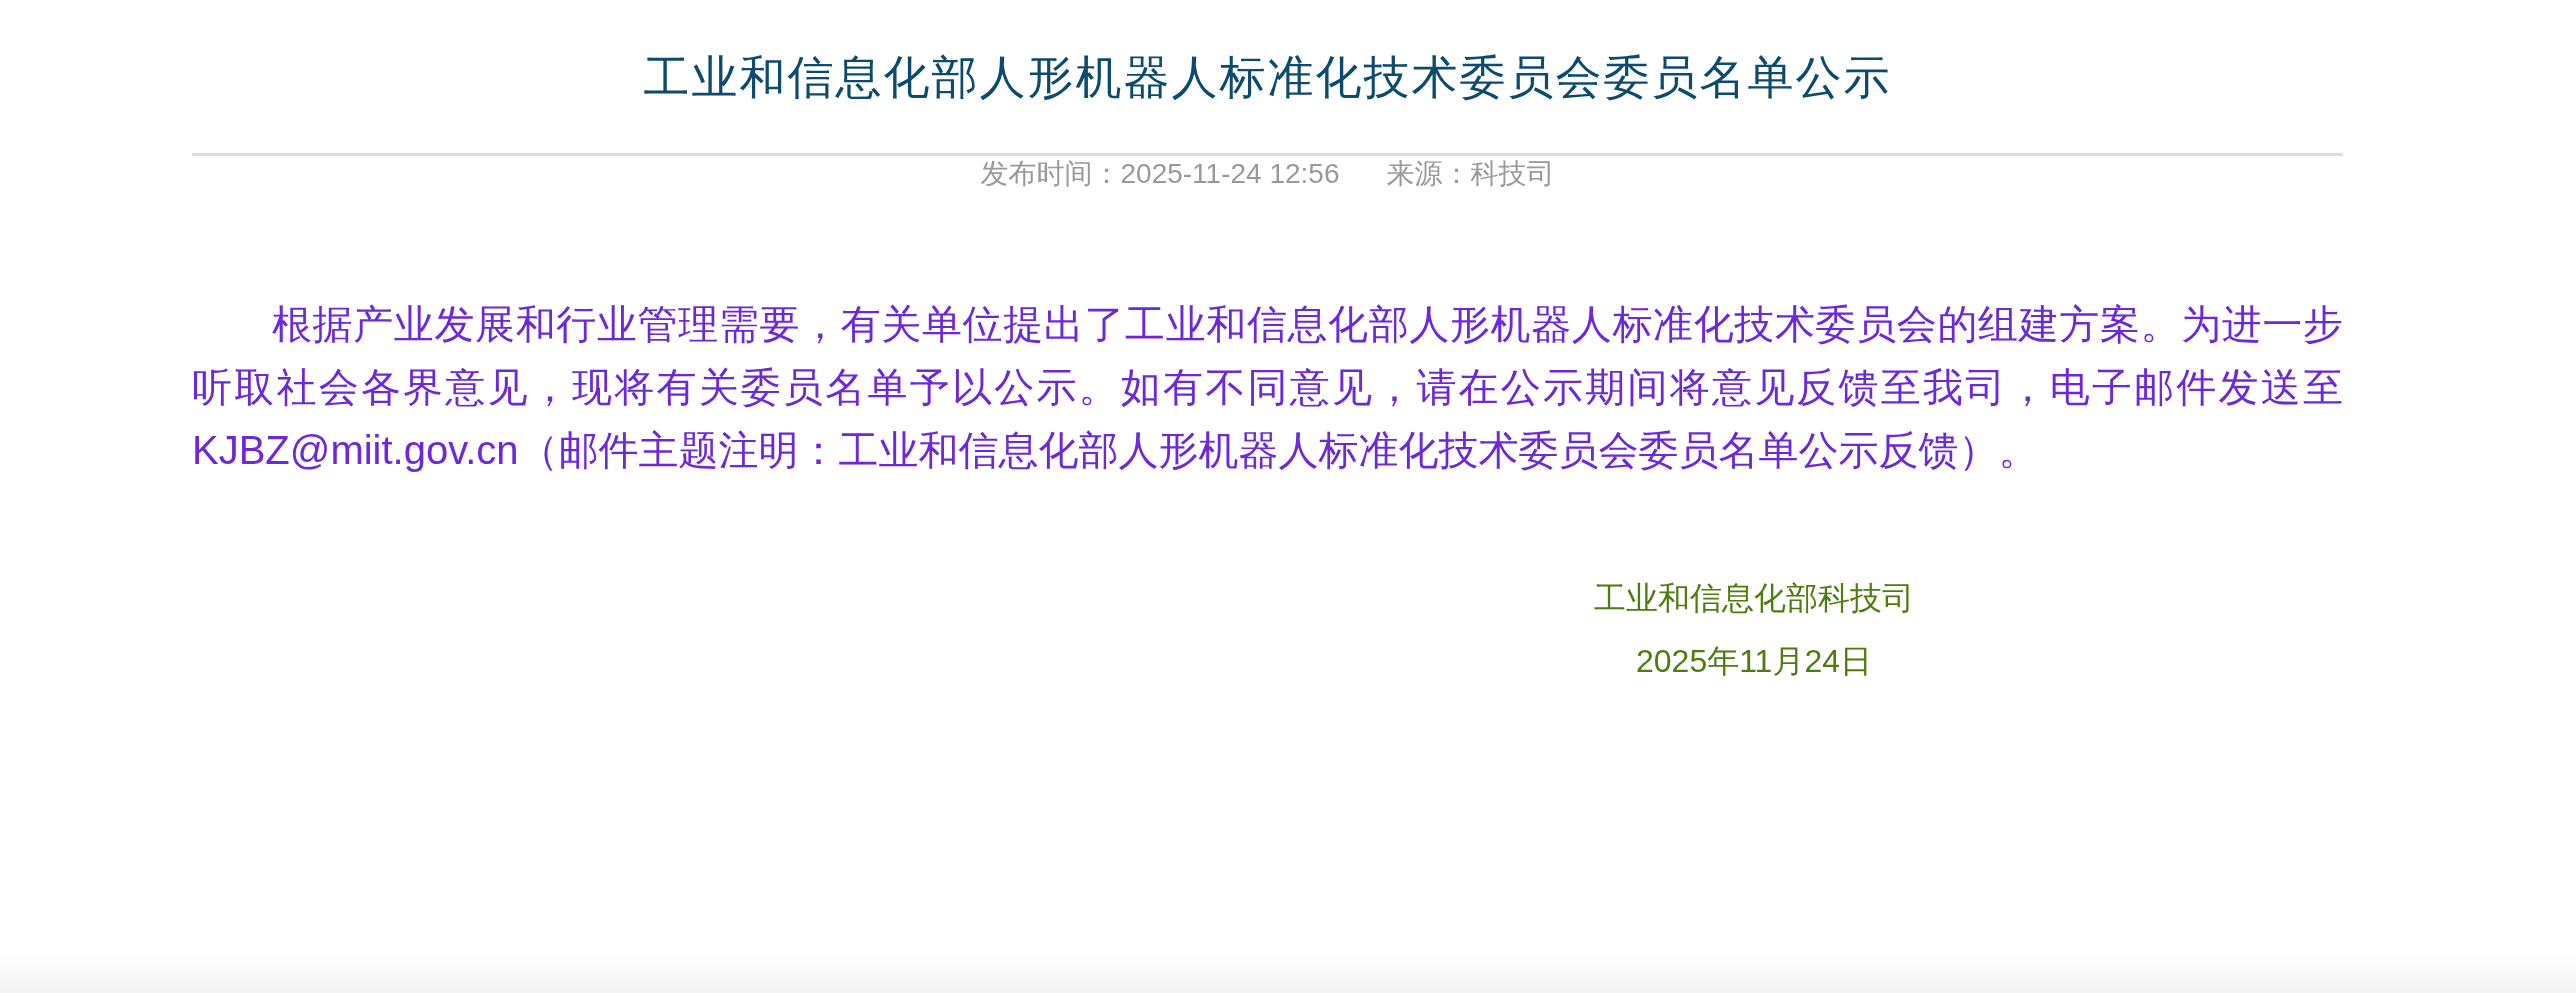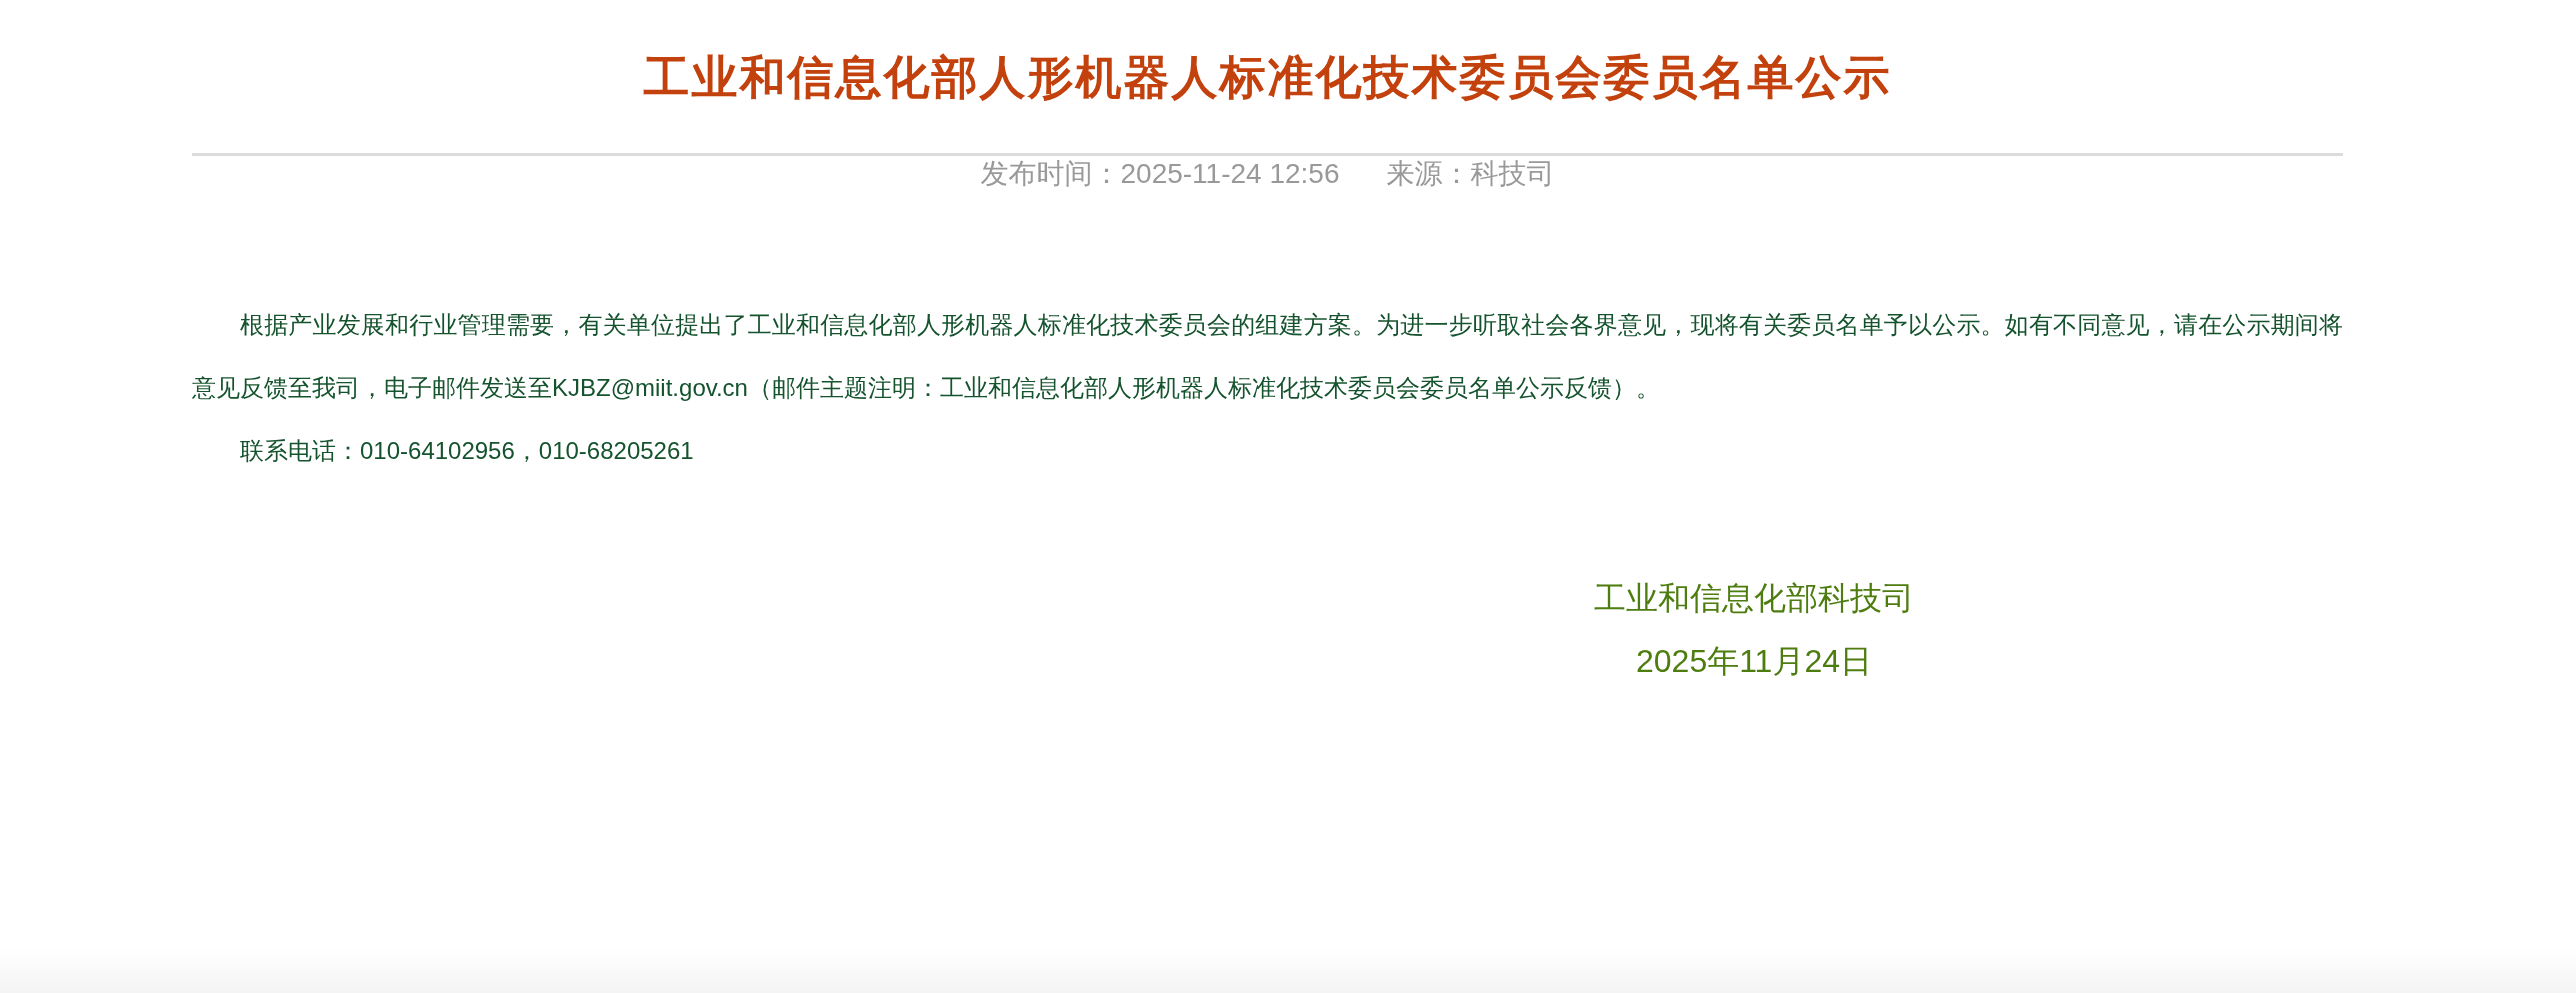--- a/index.html
+++ b/index.html
@@ -13,42 +13,42 @@
   .page {
     position: relative;
     width: 2151px;
     margin-left: 192px;
     height: 100%;
   }
   .article-title {
     margin-top: 42px;
     font-size: 46px;
     line-height: 71px;
-    font-weight: bold;
-    color: #c2410c;
+    font-weight: normal;
+    color: #0c4a6e;
     text-align: center;
     letter-spacing: 2px;
   }
   .divider {
     margin-top: 40px;
     height: 3px;
     background: #dcdcdc;
     border: none;
   }
   .meta-line {
     text-align: center;
     font-size: 28px;
     line-height: 36px;
     color: #999999;
   }
   .meta-line .meta-sep { display: inline-block; width: 47px; }
   .article-body {
     margin-top: 101px;
-    font-size: 24px;
-    color: #14532d;
+    font-size: 40px;
+    color: #6d28d9;
   }
   .article-body p {
     line-height: 63px;
     text-indent: 2em;
   }
   .para-main { text-align: justify; }
   .para-attachment { margin-top: 63px; }
   .signature {
     margin-top: 85px;
     text-align: right;
@@ -82,21 +82,20 @@
 
   <div class="meta-line">
     <span>发布时间：</span><span>2025-11-24 12:56</span><span class="meta-sep"></span><span>来源：</span><span>科技司</span>
   </div>
 
   <div class="article-body">
 
     <p class="para-main">根据产业发展和行业管理需要，有关单位提出了工业和信息化部人形机器人标准化技术委员会的组建方案。为进一步听取社会各界意见，现将有关委员名单予以公示。如有不同意见，请在公示期间将意见反馈至我司，电子邮件发送至KJBZ@miit.gov.cn（邮件主题注明：工业和信息化部人形机器人标准化技术委员会委员名单公示反馈）。</p>
 
 
-    <p class="para-phone">联系电话：010-64102956，010-68205261</p>
 
 
   </div>
 
   <div class="signature">
     <div class="signature-inner">
       <div>工业和信息化部科技司</div>
       <div>2025年11月24日</div>
     </div>
   </div>

